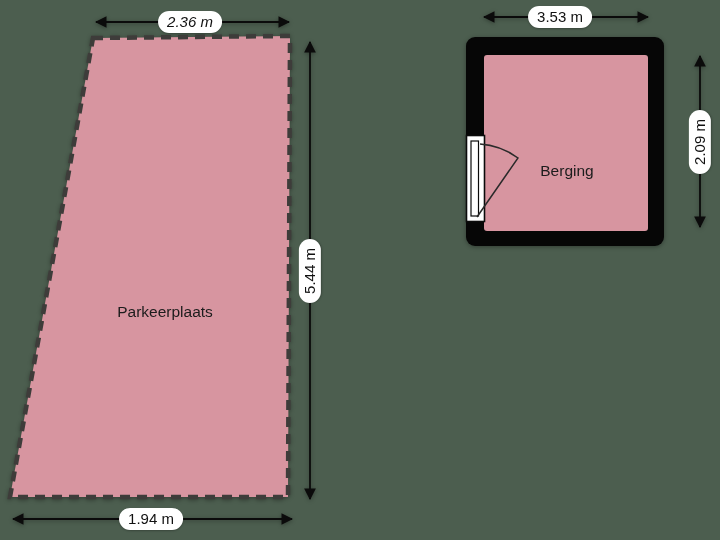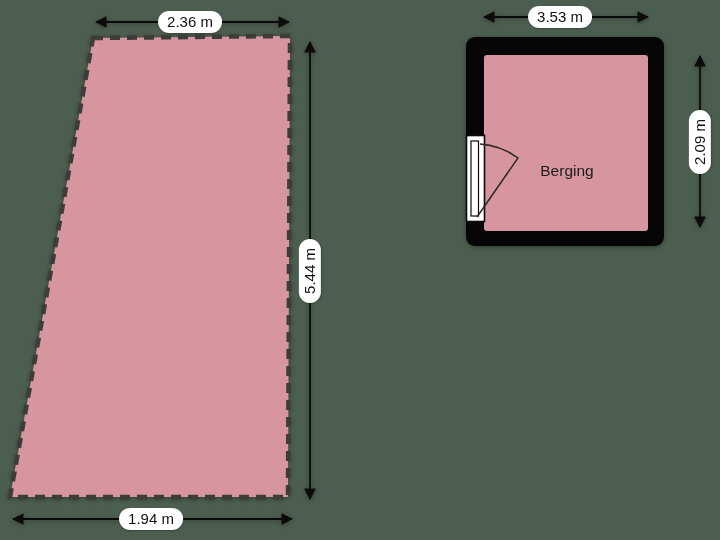--- a/index.html
+++ b/index.html
@@ -71,21 +71,22 @@
       </g>
     </g>
 
     <line x1="96" y1="22" x2="289" y2="22" stroke="#0b0b0b" stroke-width="1.8" marker-start="url(#arrow)" marker-end="url(#arrow)"></line>
     <line x1="310" y1="42" x2="310" y2="499" stroke="#0b0b0b" stroke-width="1.8" marker-start="url(#arrow)" marker-end="url(#arrow)"></line>
     <line x1="13" y1="519" x2="292" y2="519" stroke="#0b0b0b" stroke-width="1.8" marker-start="url(#arrow)" marker-end="url(#arrow)"></line>
     <line x1="484" y1="17" x2="648" y2="17" stroke="#0b0b0b" stroke-width="1.8" marker-start="url(#arrow)" marker-end="url(#arrow)"></line>
     <line x1="700" y1="56" x2="700" y2="227" stroke="#0b0b0b" stroke-width="1.8" marker-start="url(#arrow)" marker-end="url(#arrow)"></line>
   </svg>
 
+  <div class="room-label" style="left:165px; top:284px;">Parkeerplaats</div>
   <div class="room-label" style="left:567px; top:143px;">Berging</div>
 
-  <div class="dim-label" style="left:190px; top:22px;">2.36 m</div>
+  <div class="dim-label" style="left:190px; top:22px;font-style:italic;">2.36 m</div>
   <div class="dim-label vertical" style="left:310px; top:271px;">5.44 m</div>
   <div class="dim-label" style="left:151px; top:519px;">1.94 m</div>
   <div class="dim-label" style="left:560px; top:17px;">3.53 m</div>
   <div class="dim-label vertical" style="left:700px; top:142px;">2.09 m</div>
 
 </div>
 
 </body></html>

